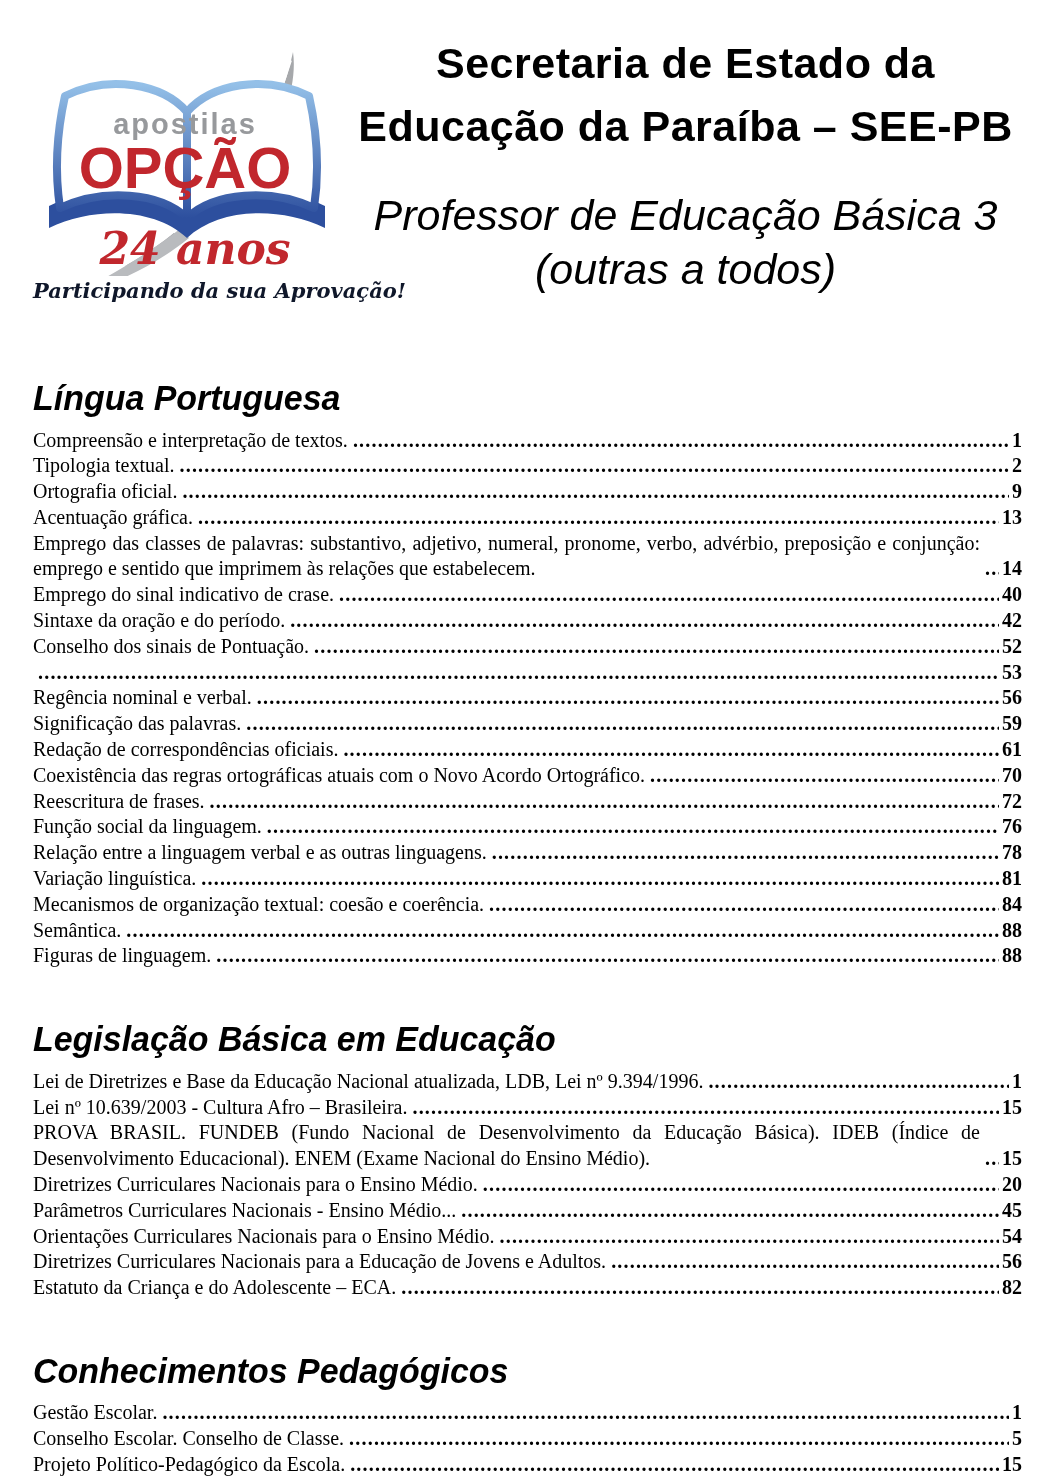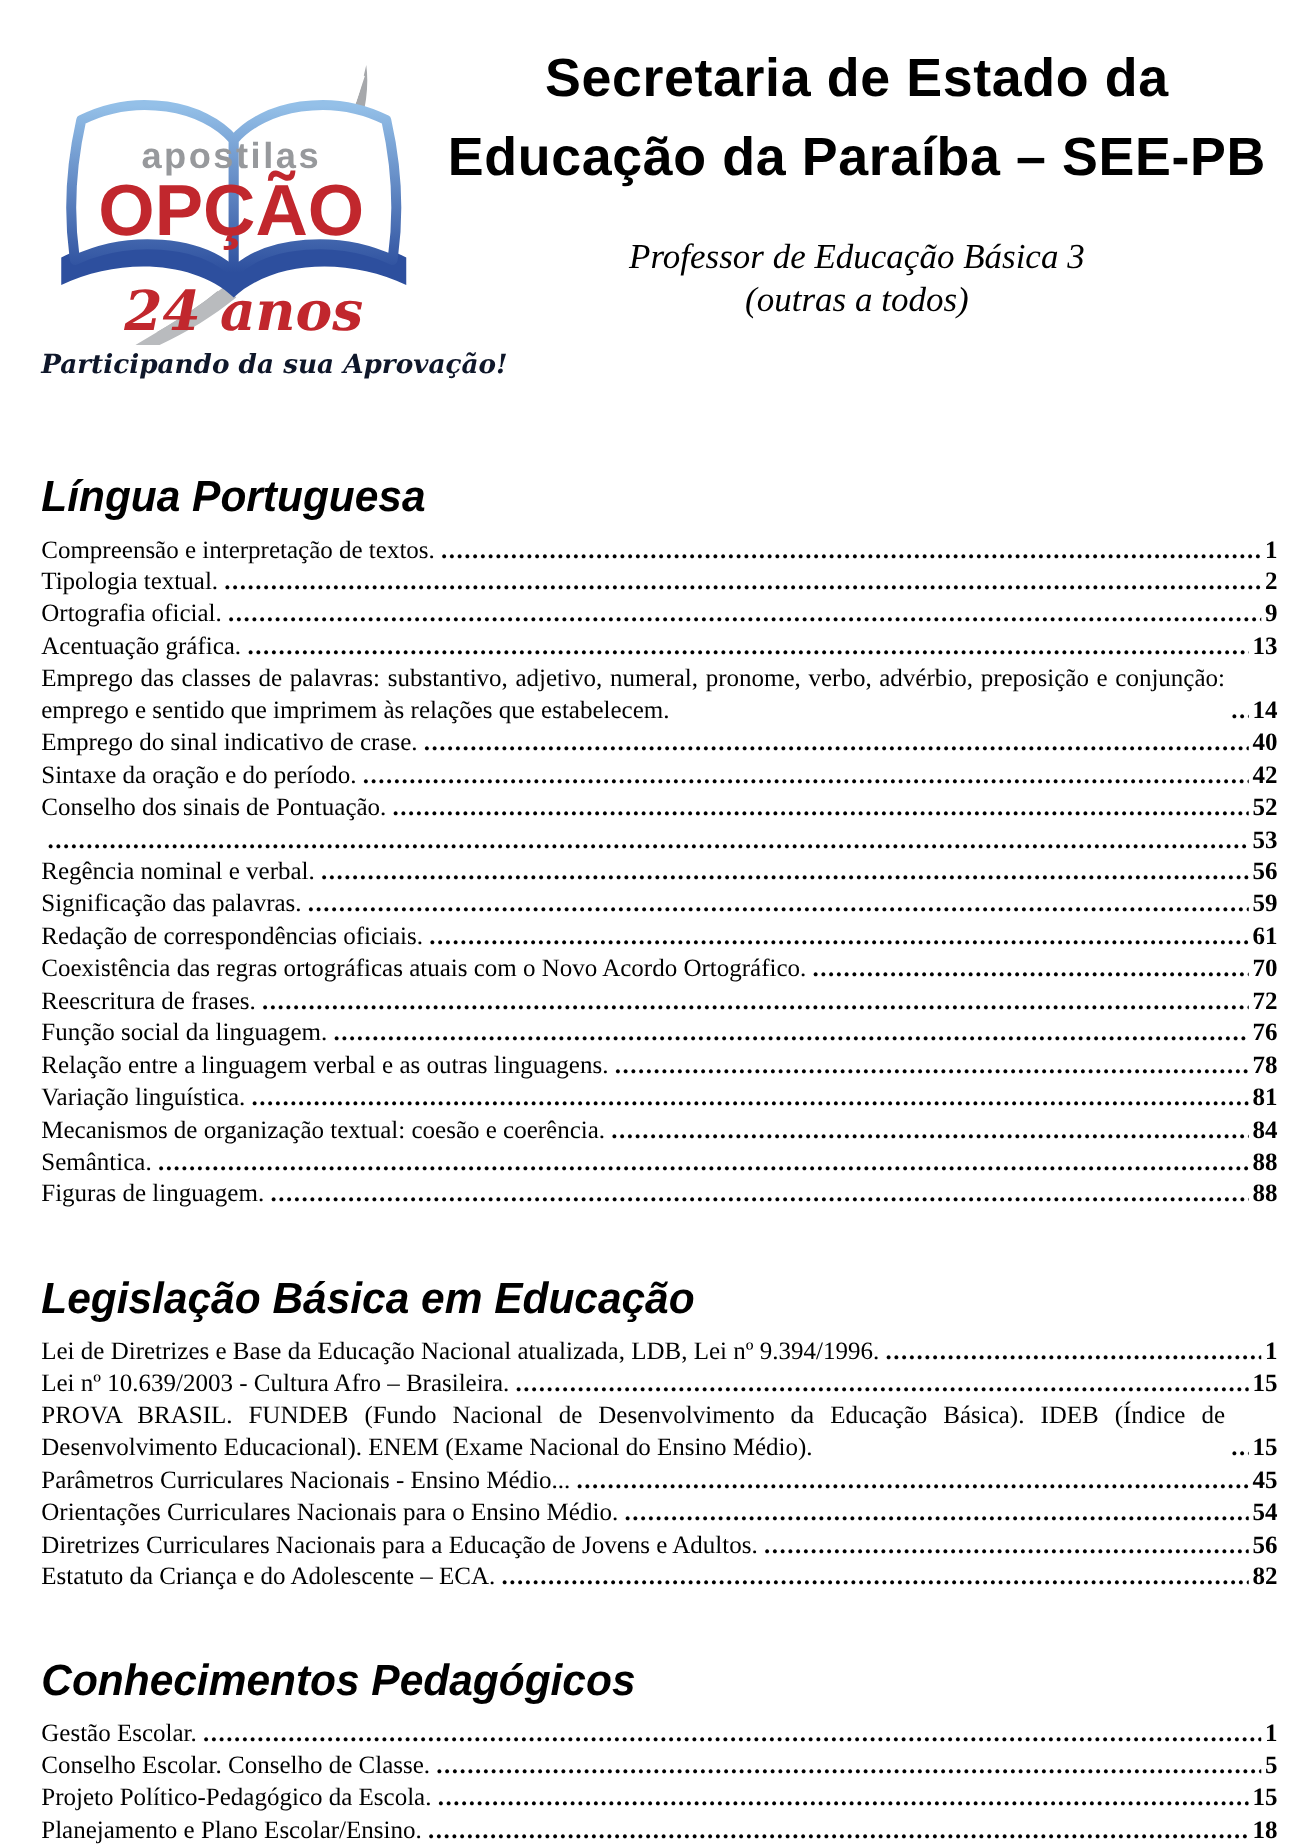--- a/index.html
+++ b/index.html
@@ -21,23 +21,23 @@
     color: #0f172a; font-size: 21px; margin-top: 2px;
     white-space: nowrap;
   }
   .titles { flex: 1; text-align: center; padding-left: 8px; }
   .main-title {
     font-family: "Liberation Sans", sans-serif;
     font-weight: bold; font-size: 43px; line-height: 1.46;
     margin: 6px 0 0 0; letter-spacing: 0.5px; text-align: center;
   }
   .sub-title {
-    font-family: Liberation Serif, serif;
+    font-family: Liberation Sans, sans-serif;
     font-style: italic; font-weight: normal;
-    font-size: 28px; line-height: 1.26; margin: 30px 0 0 0;
+    font-size: 43px; line-height: 1.26; margin: 30px 0 0 0;
   }
 
   
   .toc-section { margin-top: 51px; }
   .toc-section:first-of-type { margin-top: 76px; }
   .sec-heading {
     font-family: "Liberation Sans", sans-serif;
     font-weight: bold; font-style: italic;
     font-size: 35px; line-height: 1.1;
     margin: 0 0 10px 0; letter-spacing: 0px;
@@ -214,20 +214,25 @@
           <span class="toc-text">Lei nº 10.639/2003 - Cultura Afro – Brasileira.</span>
           <span class="toc-leader"></span>
           <span class="toc-page">15</span>
         </div>
         <div class="toc-entry">
           <span class="toc-text">PROVA BRASIL. FUNDEB (Fundo Nacional de Desenvolvimento da Educação Básica). IDEB (Índice de Desenvolvimento Educacional). ENEM (Exame Nacional do Ensino Médio).</span>
           <span class="toc-leader"></span>
           <span class="toc-page">15</span>
         </div>
         <div class="toc-entry">
+          <span class="toc-text">Diretrizes Curriculares Nacionais para o Ensino Médio.</span>
+          <span class="toc-leader"></span>
+          <span class="toc-page">20</span>
+        </div>
+        <div class="toc-entry">
           <span class="toc-text">Parâmetros Curriculares Nacionais - Ensino Médio...</span>
           <span class="toc-leader"></span>
           <span class="toc-page">45</span>
         </div>
         <div class="toc-entry">
           <span class="toc-text">Orientações Curriculares Nacionais para o Ensino Médio.</span>
           <span class="toc-leader"></span>
           <span class="toc-page">54</span>
         </div>
         <div class="toc-entry">

